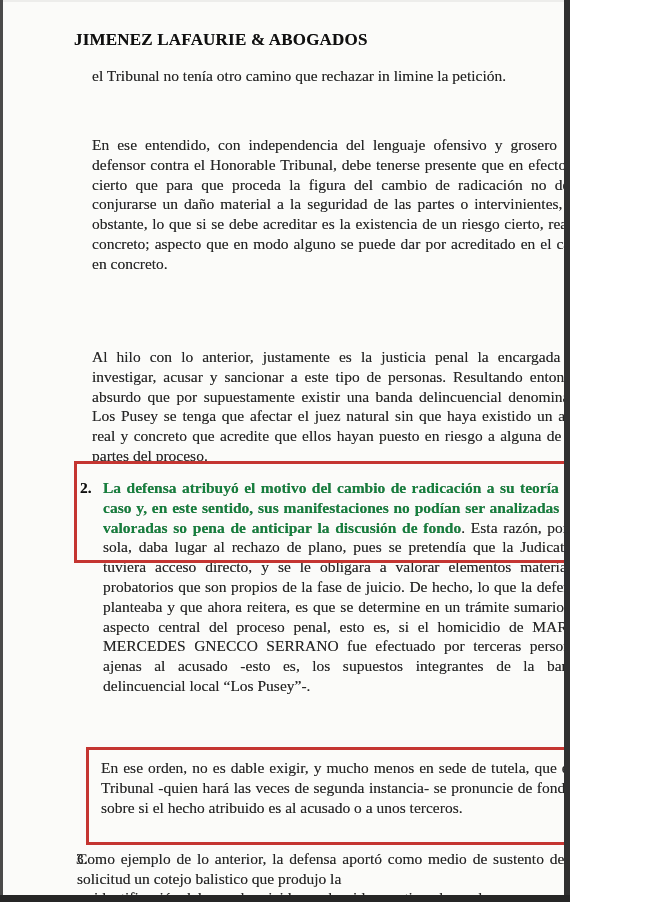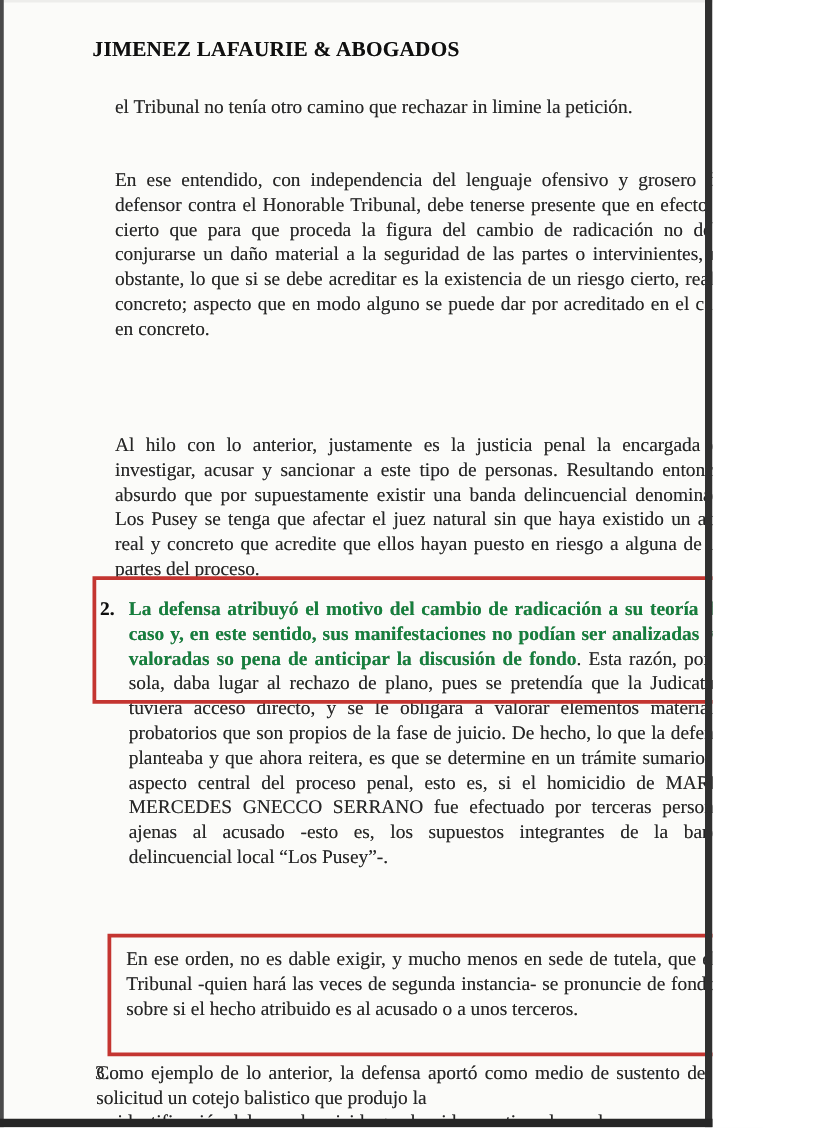--- a/index.html
+++ b/index.html
@@ -22,21 +22,21 @@
     position:absolute;left:74px;top:30px;width:520px;
     font-weight:bold;font-size:17px;letter-spacing:.2px;color:#101010;
     text-shadow:0 0 .5px rgba(0,0,0,.5);
   }
   .para{
     position:absolute;left:92px;width:492px;
     font-size:15.5px;line-height:19.8px;
     text-align:justify;
     text-shadow:0 0 .45px rgba(0,0,0,.45);
   }
-  .p1{top:76px;}
+  .p1{top:66px;}
   .p2{top:135px;}
   .p3{top:315px;margin-top:32px;}
   .p4{top:758px;left:101px;width:472px;font-family:Liberation Serif, serif;}
 
   .numbered{
     position:absolute;left:80px;width:504px;
     font-size:15.5px;line-height:19.8px;
     text-shadow:0 0 .45px rgba(0,0,0,.45);
   }
   .numbered .num{

